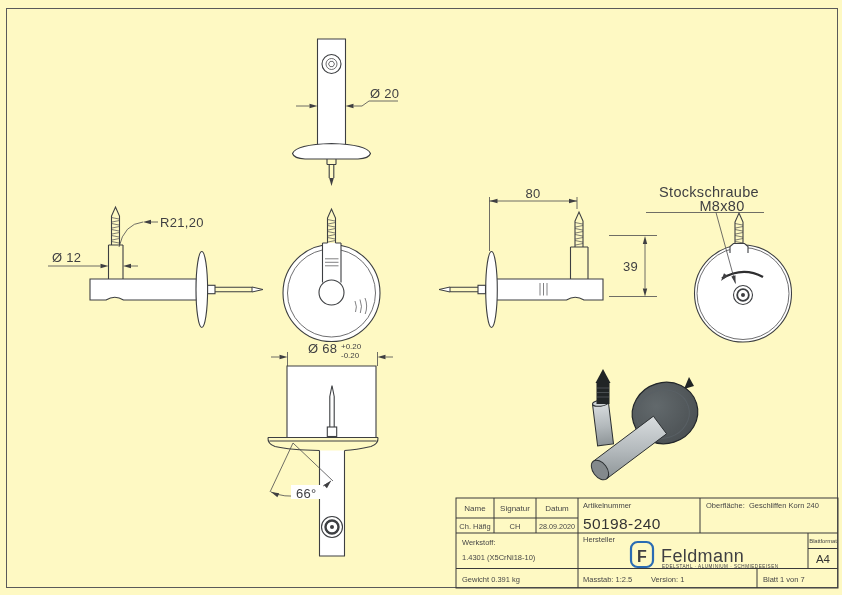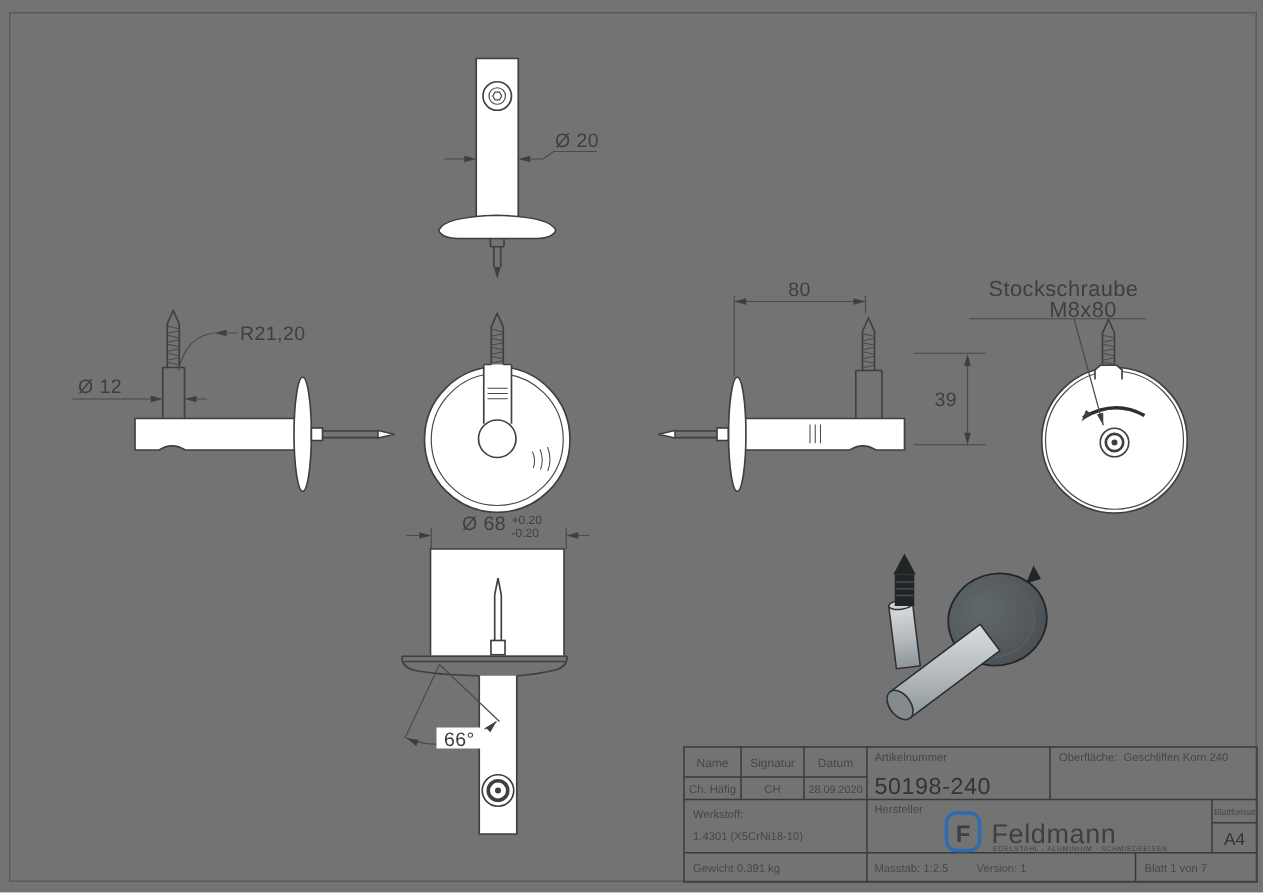--- a/index.html
+++ b/index.html
@@ -1,16 +1,16 @@
 <!DOCTYPE html>
 <html><head>
 <meta charset="utf-8">
 <style>
   html,body{margin:0;padding:0;background:#fff;}
-  .page{position:relative;width:842px;height:595px;background:#737373;overflow:hidden;
+  .page{position:relative;width:842px;height:595px;background:#fef9c3;overflow:hidden;
         font-family:"Liberation Sans", sans-serif;}
   svg{position:absolute;left:0;top:0;}
   svg text{font-family:"Liberation Sans", sans-serif;fill:#3f3f42;}
   .t-dim{font-size:13px;letter-spacing:.3px;}
   .t-tol{font-size:8px;}
   .t-call{font-size:14.5px;letter-spacing:.3px;}
   .t-tb{font-size:7.5px;fill:#474747;}
   .t-tb-c{font-size:8px;fill:#474747;}
   .t-date{font-size:7.2px;fill:#474747;}
   .t-art{font-size:15.5px;fill:#333;letter-spacing:.4px;}

